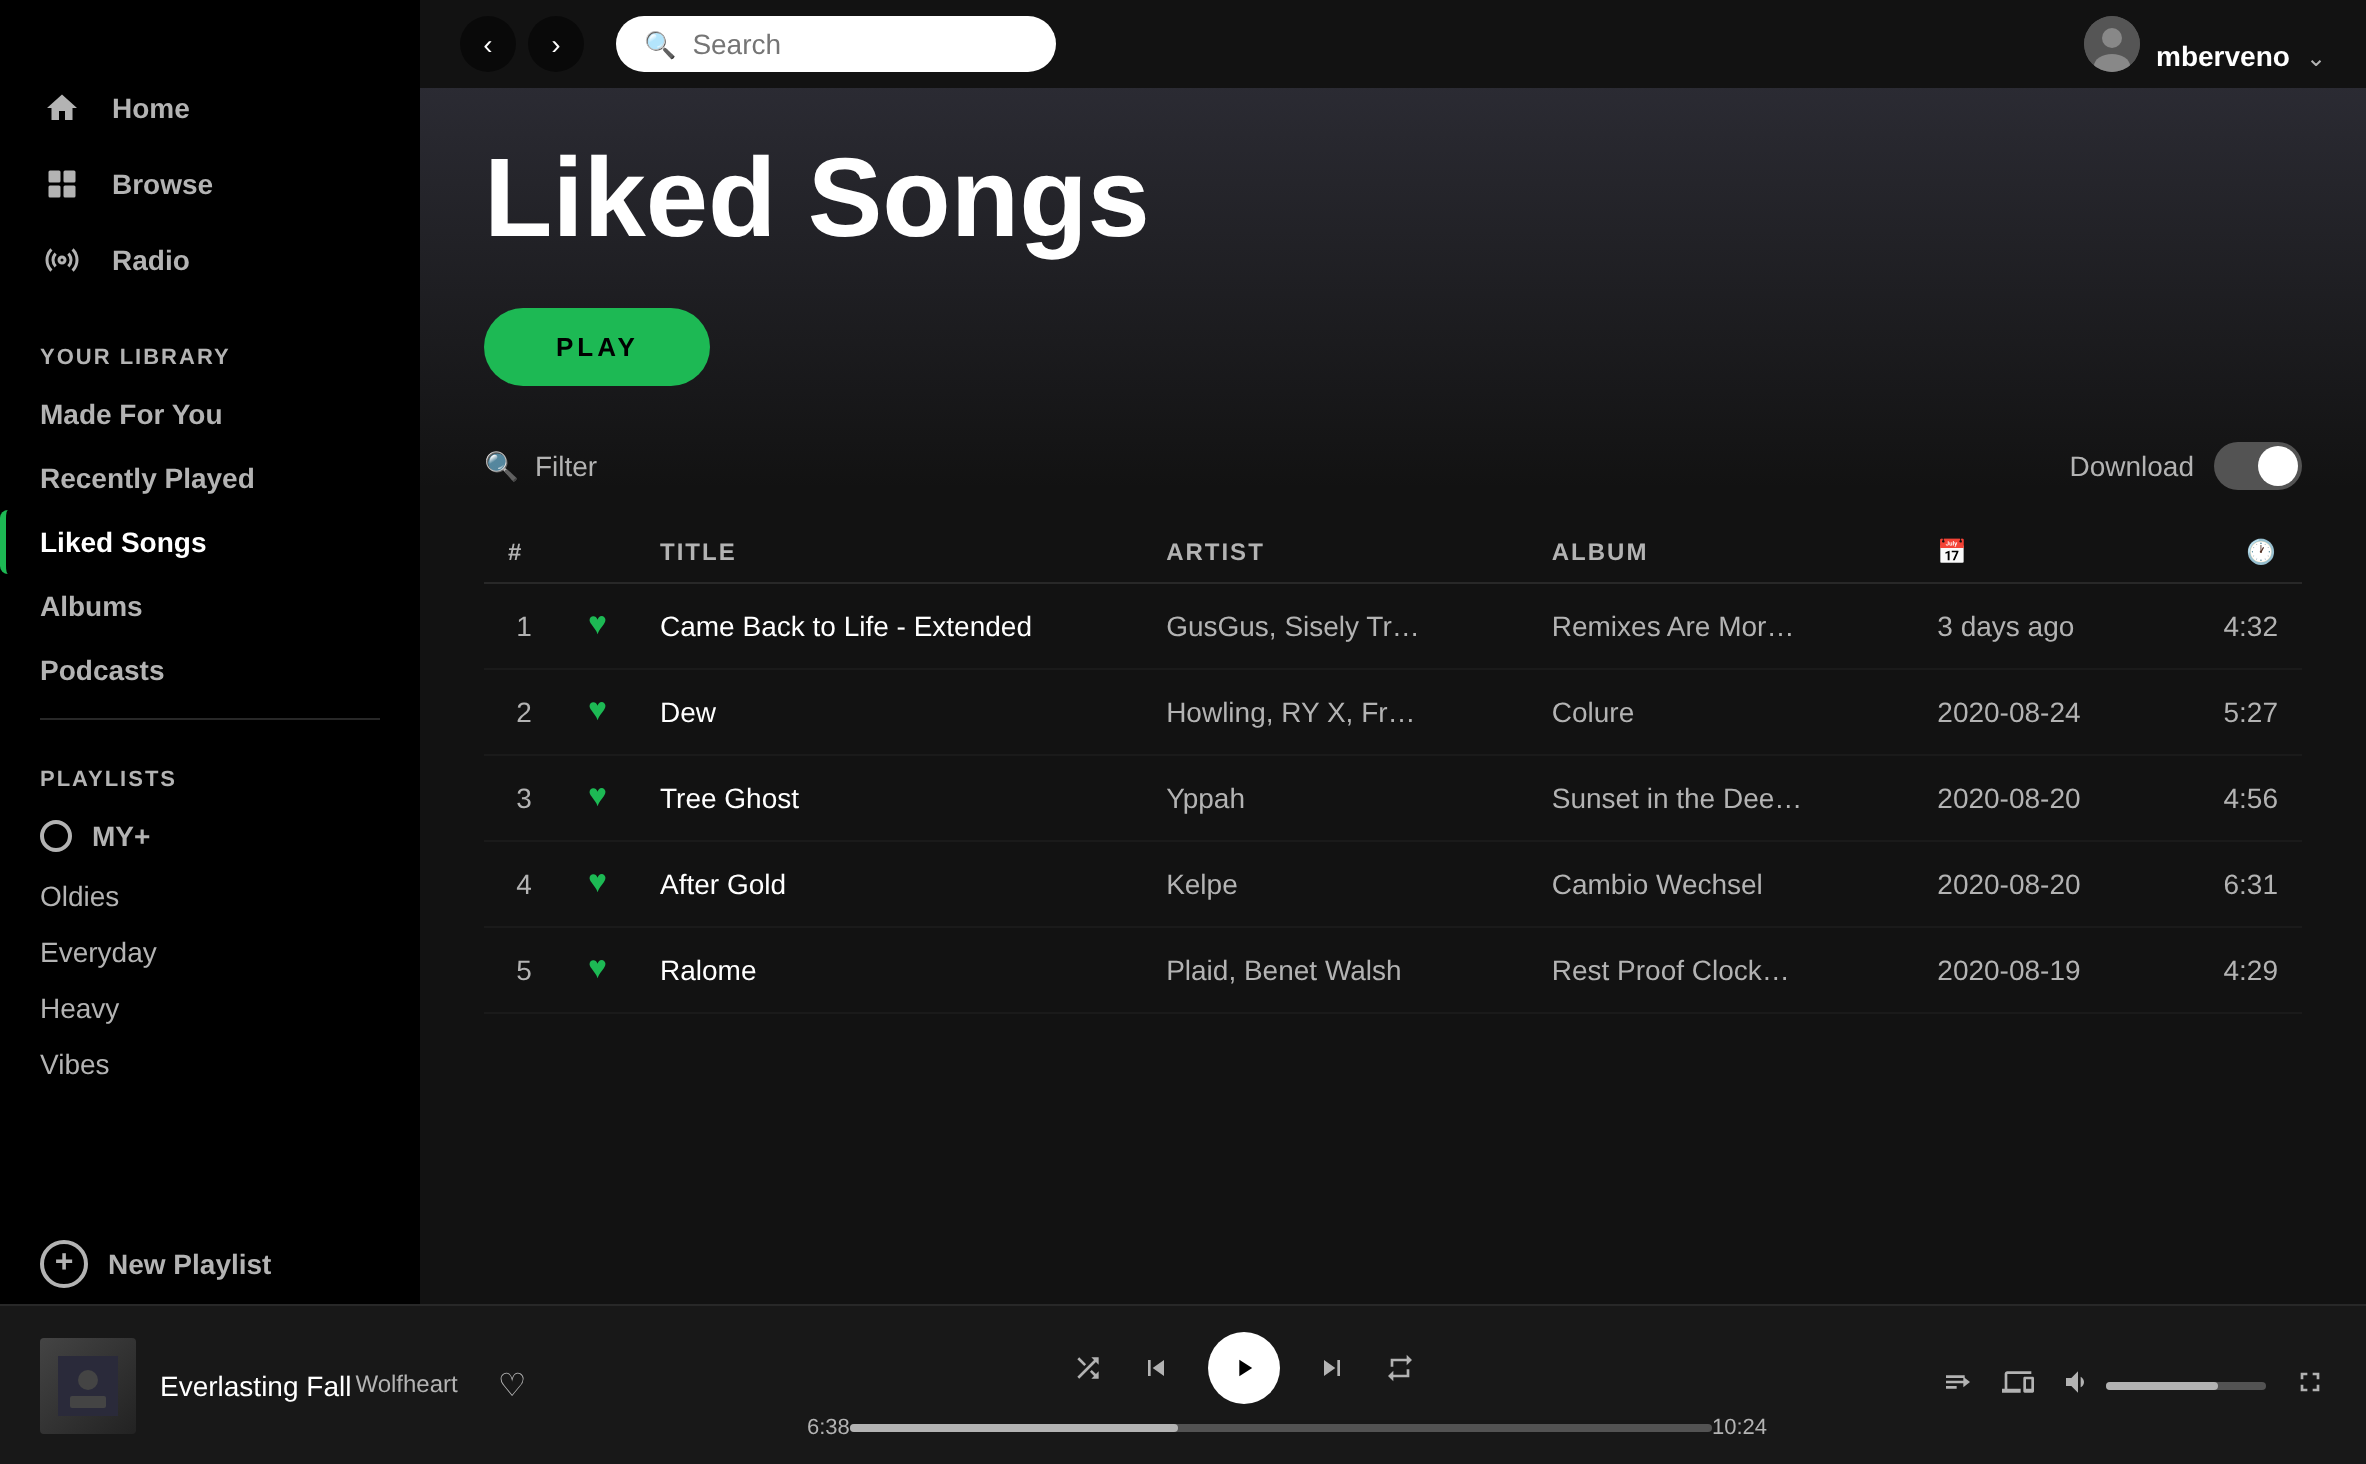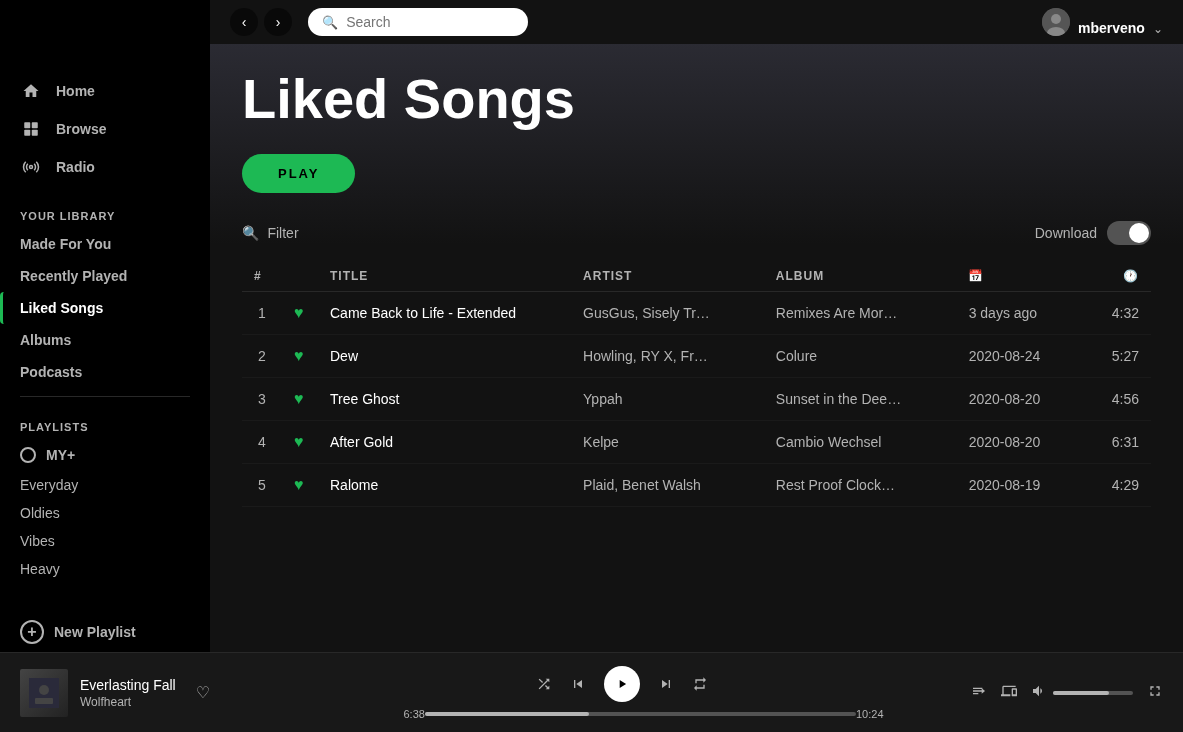--- a/index.html
+++ b/index.html
@@ -39,21 +39,21 @@
       height: calc(732px - 80px);
       position: relative;
     }
 
     
     .sidebar {
       width: 210px;
       background: #000;
       display: flex;
       flex-direction: column;
-      padding-top: 64px;
+      padding-top: 27px;
       flex-shrink: 0;
       height: calc(732px - 80px);
       overflow: hidden;
     }
 
     .sidebar-nav {
       padding: 8px 0;
     }
 
     .sidebar-item {
@@ -374,21 +374,21 @@
       overflow: hidden;
     }
     .np-album-art-inner {
       width: 100%; height: 100%;
       background: linear-gradient(135deg, #444 0%, #222 100%);
       display: flex;
       align-items: center;
       justify-content: center;
       font-size: 20px;
     }
-    .np-track-info { display: flex; flex-direction: column; gap: 2px; }
+    .np-track-info { display: flex; flex-direction: row; gap: 2px; }
     .np-track-name { font-size: 14px; color: #fff; font-weight: 500; }
     .np-artist-name { font-size: 12px; color: #b3b3b3; }
     .np-heart { color: #b3b3b3; font-size: 16px; cursor: pointer; margin-left: 8px; }
 
     .np-center {
       flex: 1;
       display: flex;
       flex-direction: column;
       align-items: center;
       gap: 6px;
@@ -561,30 +561,30 @@
 
     <hr class="sidebar-divider">
 
     <div>
       <div class="sidebar-section-label">PLAYLISTS</div>
       <div class="sidebar-item" style="gap: 10px;">
         <span style="width:16px;height:16px;border:2px solid #b3b3b3;border-radius:50%;display:inline-block;flex-shrink:0;"></span>
         <span>MY+</span>
       </div>
       <div class="playlist-item">
+        <span>Oldies</span>
+      </div>
+      <div class="playlist-item">
         <span>Everyday</span>
       </div>
       <div class="playlist-item">
-        <span>Oldies</span>
+        <span>Heavy</span>
       </div>
       <div class="playlist-item">
         <span>Vibes</span>
-      </div>
-      <div class="playlist-item">
-        <span>Heavy</span>
       </div>
     </div>
 
     <div style="flex:1;"></div>
 
     <div class="new-playlist-btn">
       <div class="new-playlist-icon">+</div>
       <span>New Playlist</span>
     </div>
   </div>

